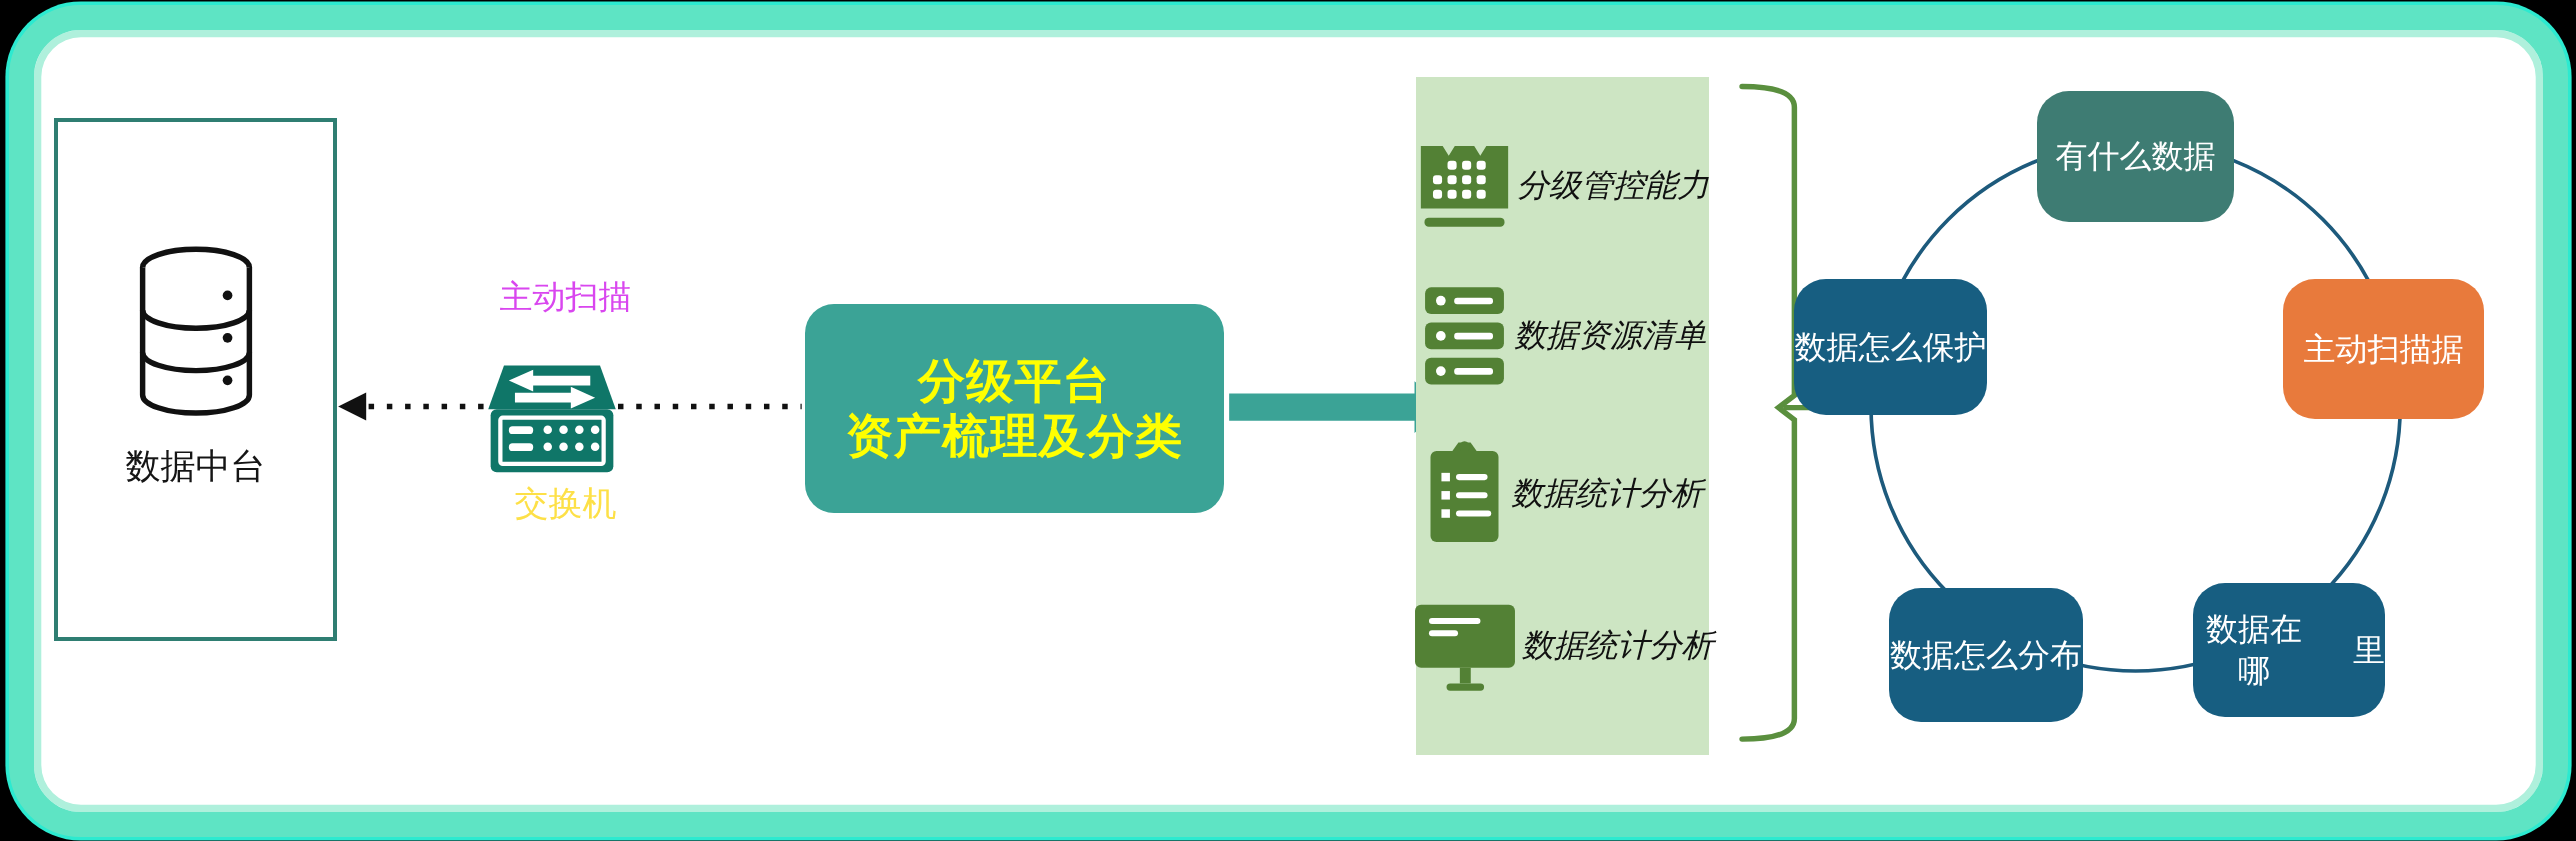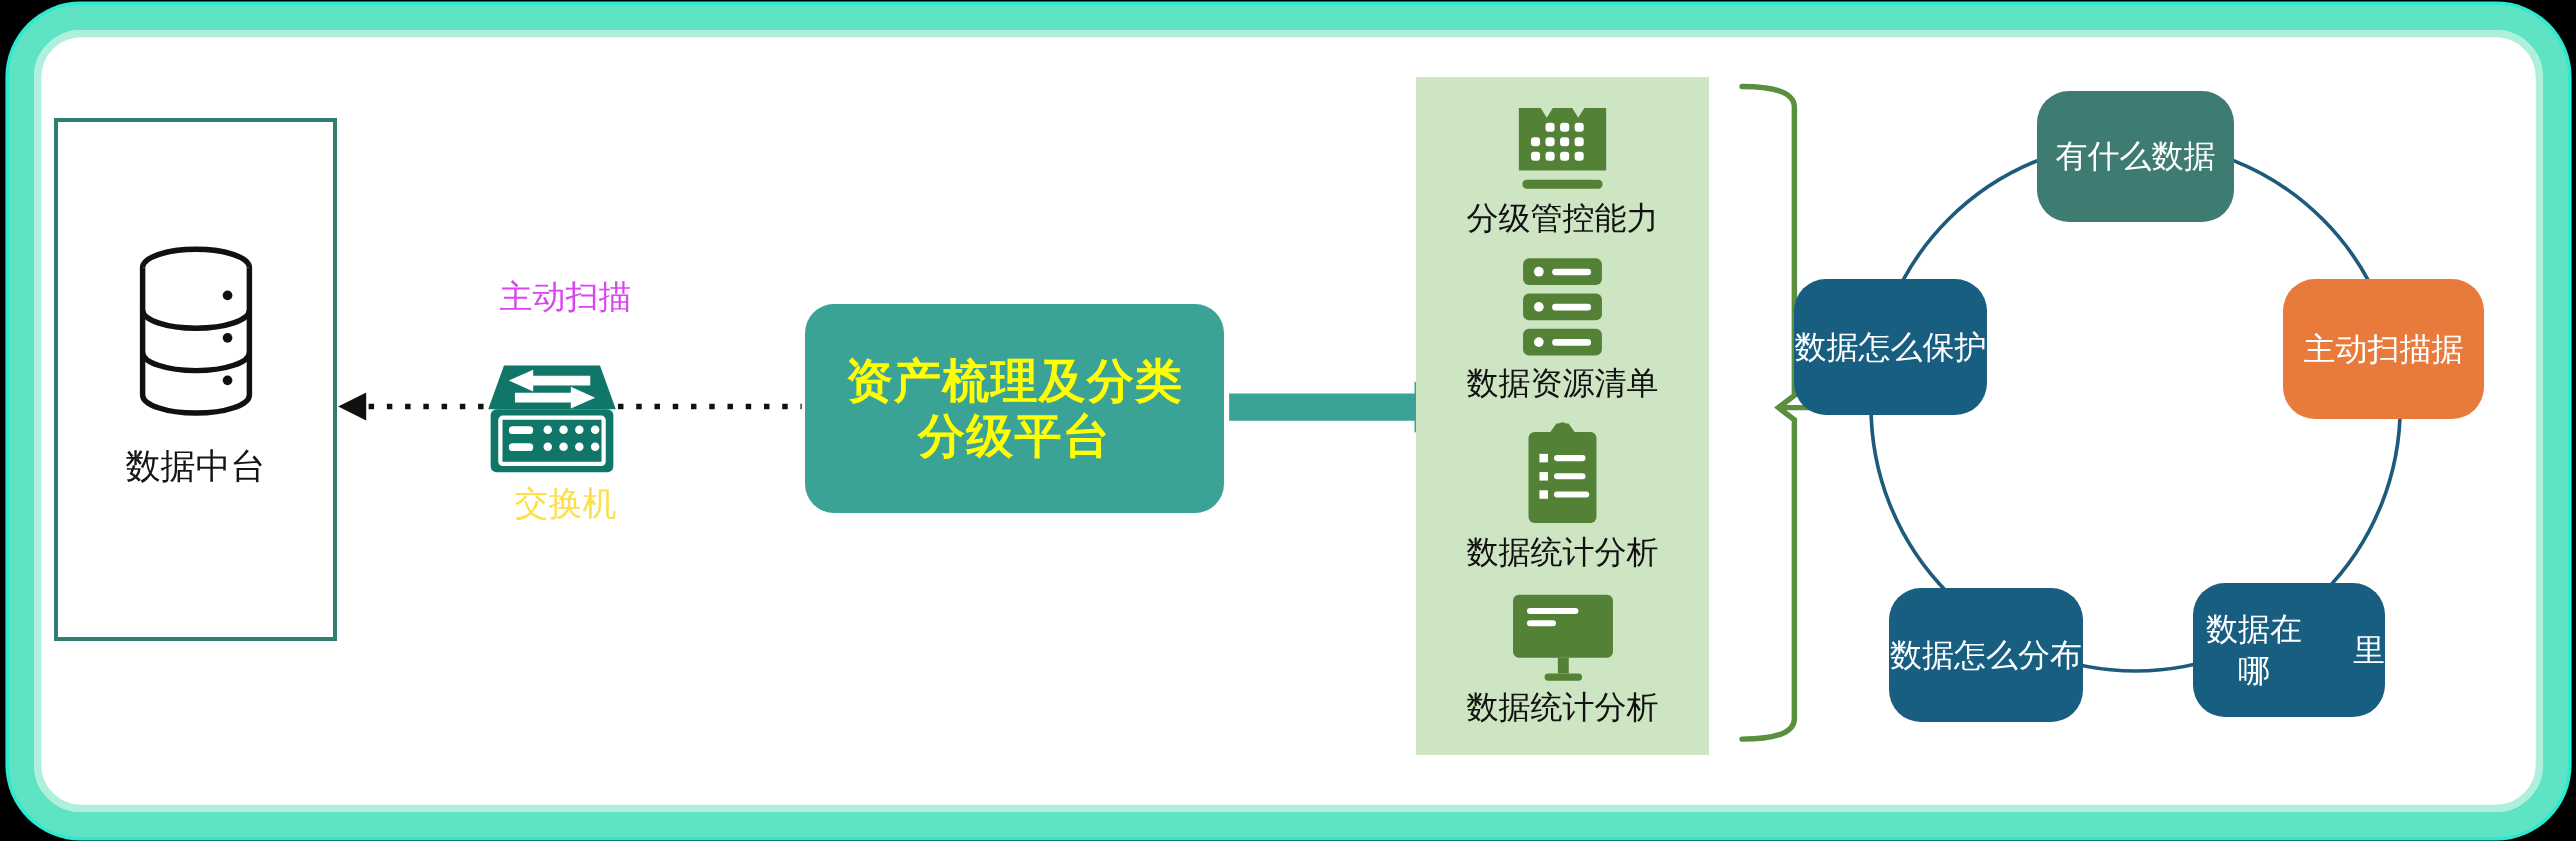--- a/index.html
+++ b/index.html
@@ -26,21 +26,21 @@
   .platform{position:absolute;left:805px;top:304px;width:419px;height:209px;background:#3ba396;
             border-radius:29px;display:flex;flex-direction:column;align-items:center;justify-content:center;}
   .platform span{color:#ffff00;font-size:47px;font-weight:bold;line-height:1.16;letter-spacing:1.2px;}
 
   .flow-arrow{position:absolute;left:1217px;top:371px;}
 
   
   .panel{position:absolute;left:1416px;top:77px;width:293px;height:678px;background:#cde5c3;
          display:flex;flex-direction:column;justify-content:space-evenly;align-items:center;
          padding:8.5px 0;box-sizing:border-box;}
-  .panel-item{display:flex;flex-direction:column;align-items:center;gap:4px;}
+  .panel-item{display:flex;flex-direction:row;align-items:center;gap:4px;font-style:italic;}
   .panel-item .plabel{font-size:32px;color:#111;white-space:nowrap;}
 
   
   .node{position:absolute;border-radius:32px;display:flex;flex-direction:row;align-items:center;
         justify-content:center;color:#fff;font-size:32px;line-height:1.32;text-align:center;}
   .node-top{left:2037px;top:91px;width:197px;height:131px;}
   .node-right{left:2283px;top:279px;width:201px;height:140px;}
   .node-bottom-right{left:2193px;top:583px;width:192px;height:134px;gap:38px;}
   .node-bottom-left{left:1889px;top:588px;width:194px;height:134px;}
   .node-left{left:1794px;top:279px;width:193px;height:136px;}
@@ -92,22 +92,22 @@
         <circle cx="178" cy="108" r="7" fill="#fff"></circle>
       <circle cx="100" cy="136" r="7" fill="#fff"></circle>
         <circle cx="126" cy="136" r="7" fill="#fff"></circle>
       <circle cx="152" cy="136" r="7" fill="#fff"></circle>
         <circle cx="178" cy="136" r="7" fill="#fff"></circle>
     </svg>
   </div>
   <div class="switch-label">交换机</div>
 
   <div class="platform">
+    <span>分级平台</span>
     <span>资产梳理及分类</span>
-    <span>分级平台</span>
   </div>
 
   <svg class="flow-arrow" width="237" height="79" viewBox="0 0 390 130">
     <polygon points="20,37 325,37 325,17 374,59 325,102 325,82 20,82" fill="#3ba396"></polygon>
   </svg>
 
   <div class="panel">
 
     <div class="panel-item">
       <svg width="97" height="91" viewBox="0 0 160 150">

